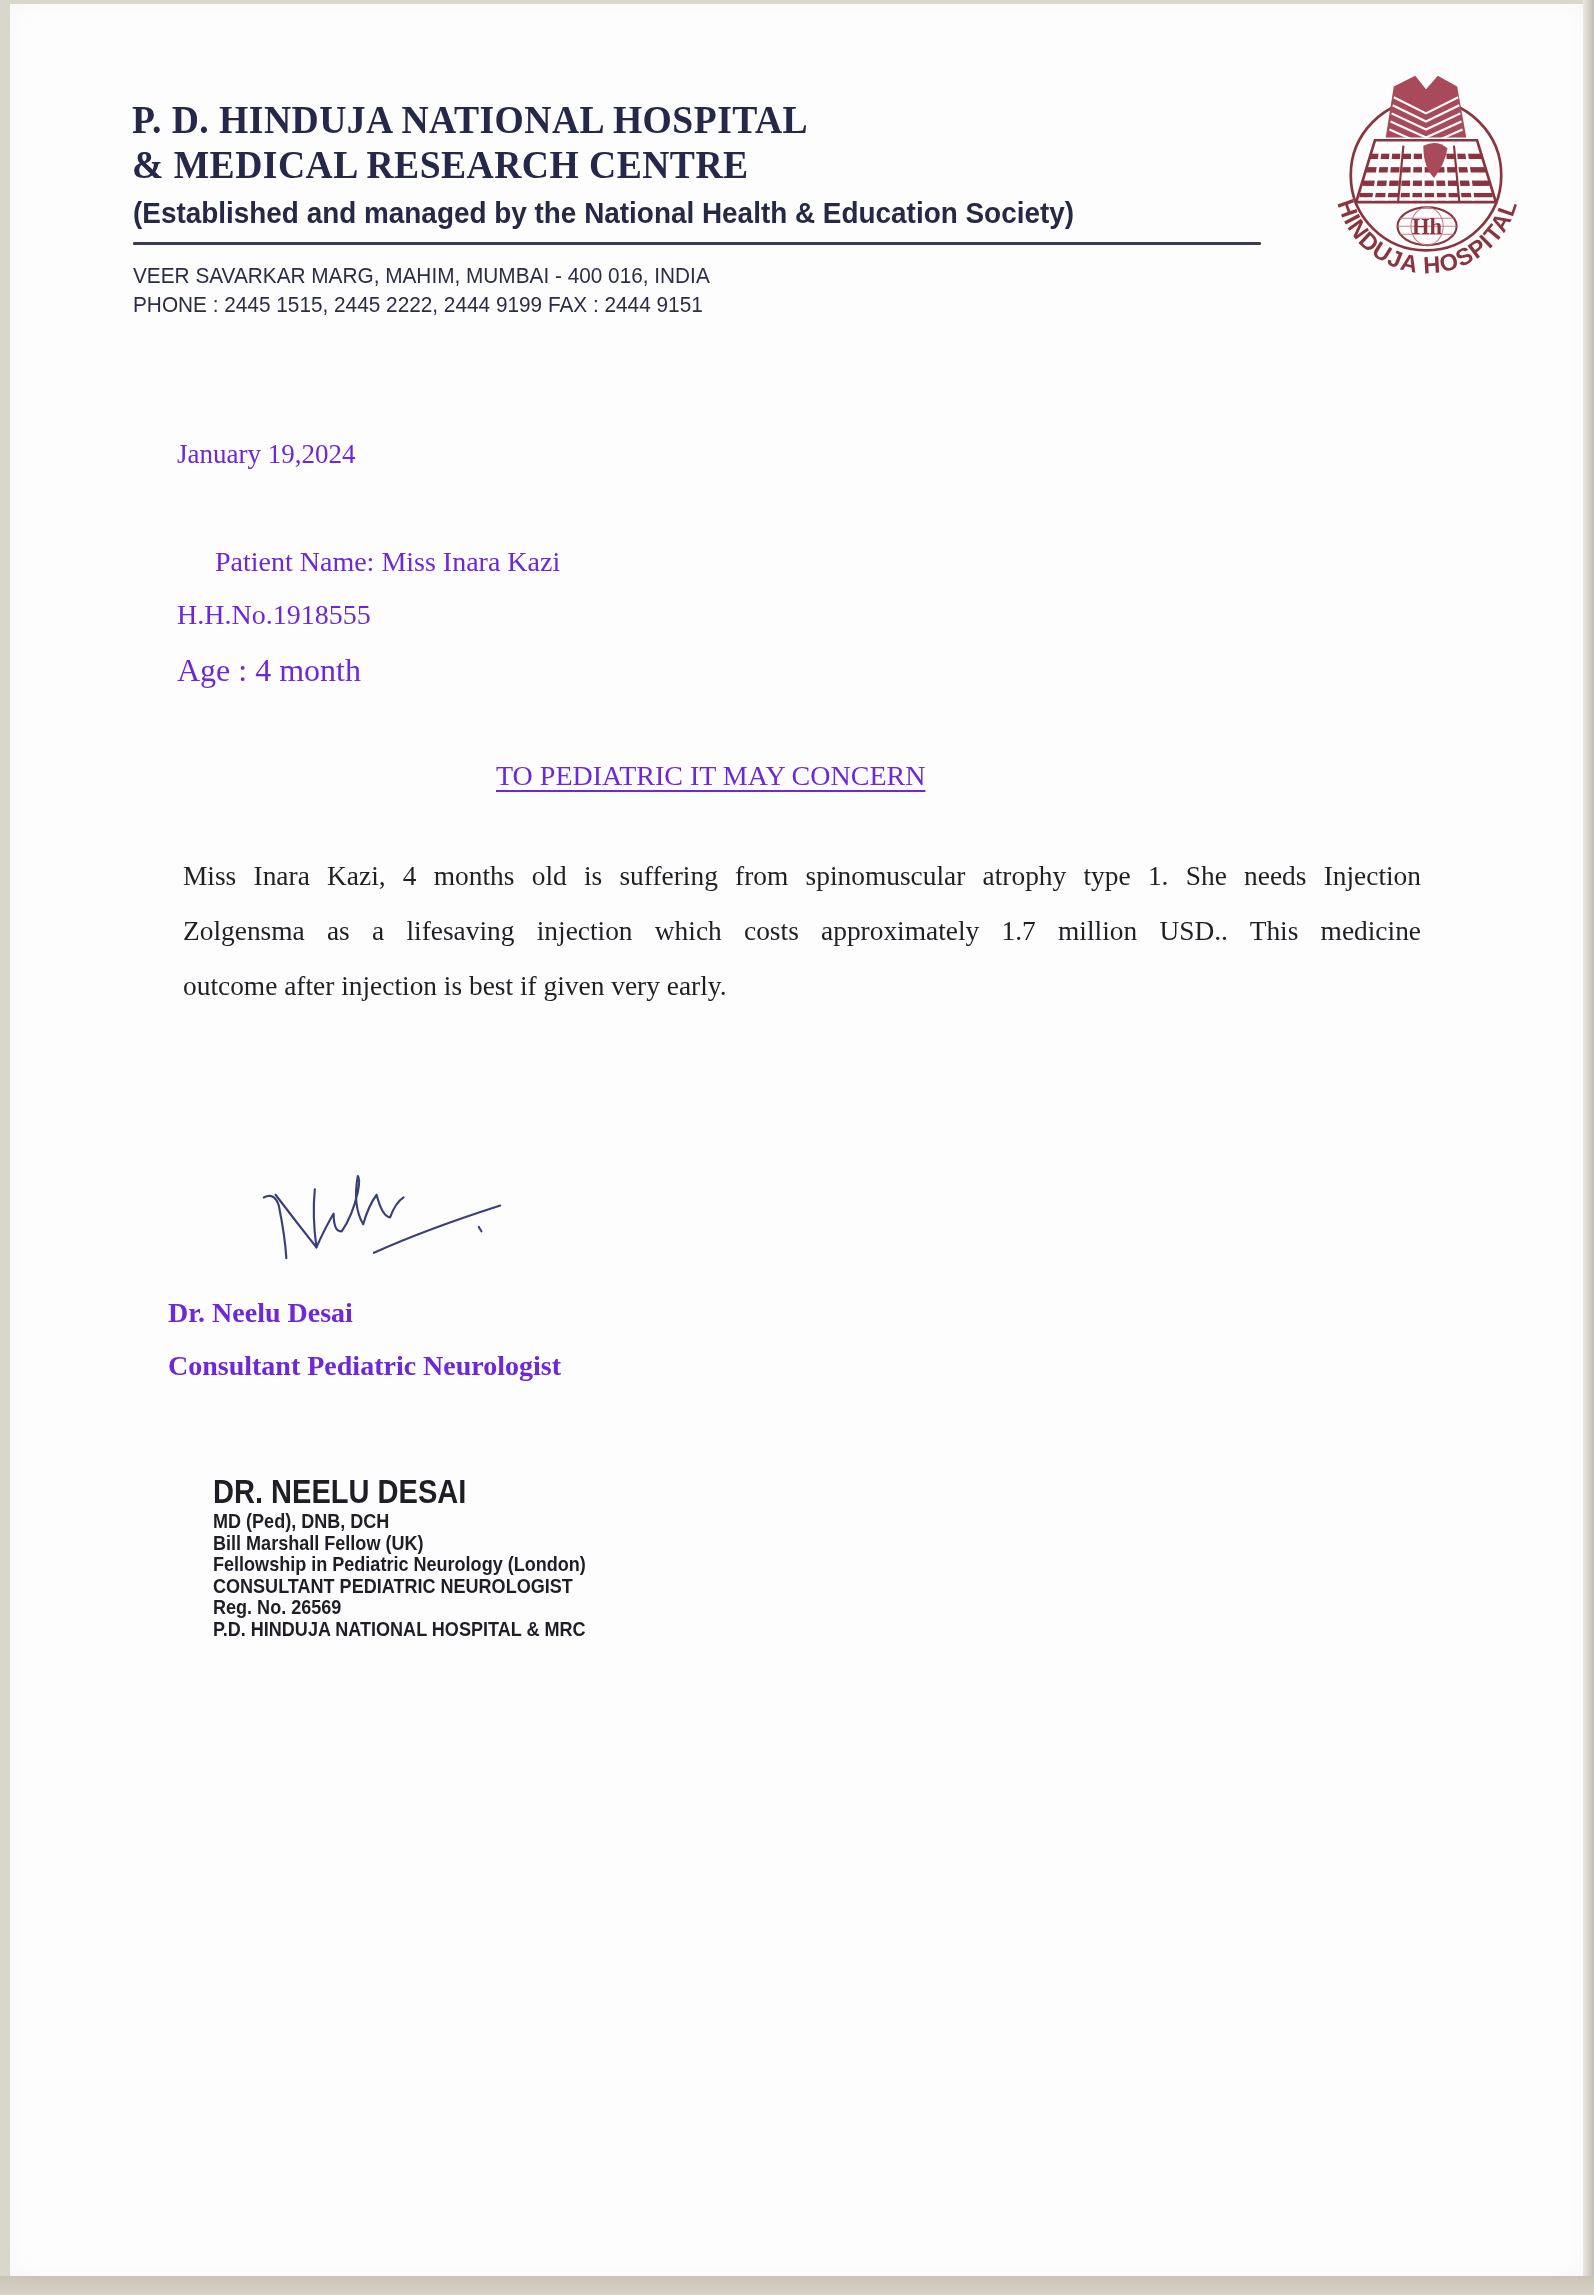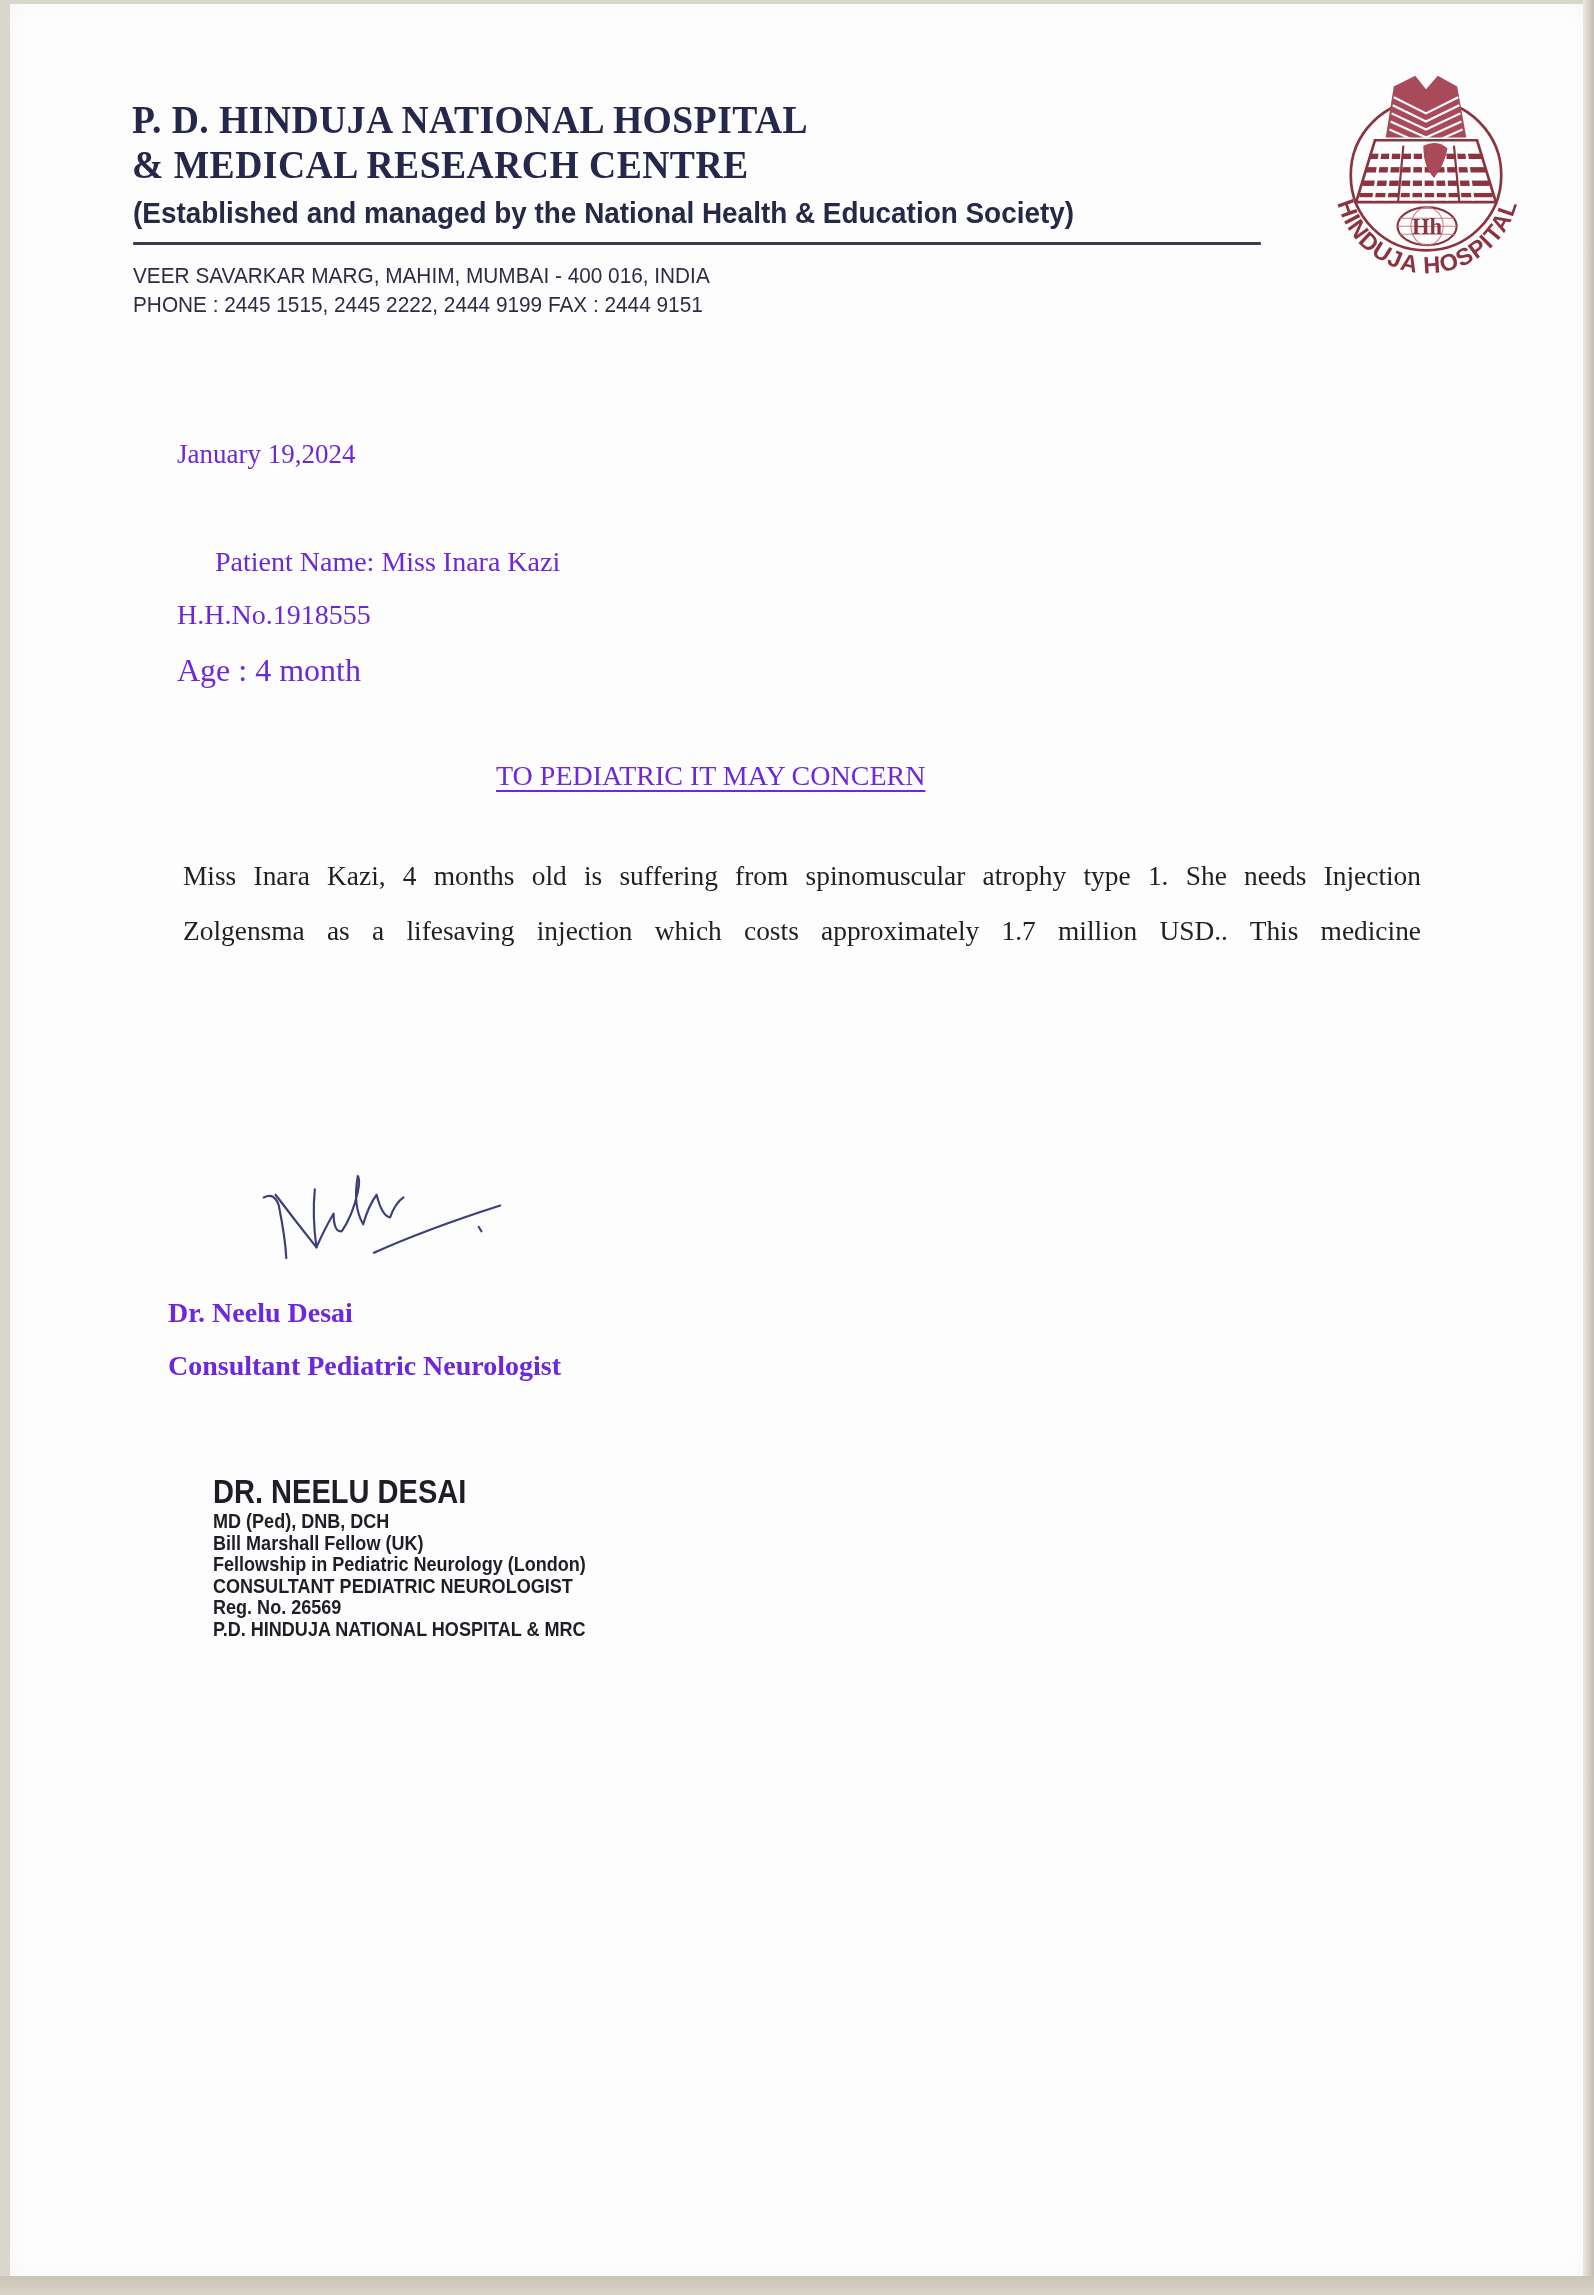--- a/index.html
+++ b/index.html
@@ -240,20 +240,21 @@
 <div class="serif t-date">January 19,2024</div>
 <div class="serif t-pname">Patient Name: Miss Inara Kazi</div>
 <div class="serif t-hhno">H.H.No.1918555</div>
 <div class="serif t-age">Age : 4 month</div>
 
 <div class="serif t-heading">TO PEDIATRIC IT MAY CONCERN</div>
 
 <div class="body-para">
   <span class="body-line">Miss Inara Kazi,  4 months old is suffering from spinomuscular atrophy type 1. She needs Injection</span>
   <span class="body-line">Zolgensma  as a lifesaving injection which costs approximately 1.7 million USD.. This medicine</span>
+  <span class="body-line last">outcome after injection is best if given very early.</span>
 </div>
 
 <svg class="signature" viewBox="0 0 480 200">
   <g fill="none" stroke="#3b3f78" stroke-width="4" stroke-linecap="round" stroke-linejoin="round">
     <path d="M20,45 Q40,35 48,60 Q60,120 62,158"></path>
     <path d="M42,40 Q80,90 118,138 Q110,80 115,30"></path>
     <path d="M118,138 Q135,100 150,75 Q150,110 165,108 Q185,80 195,35 Q200,10 195,5 Q185,60 205,95 Q215,60 230,40 Q240,80 255,82 Q265,55 280,45"></path>
     <path d="M225,148 Q320,105 460,60"></path>
     <path d="M420,100 L425,108"></path>
   </g>

